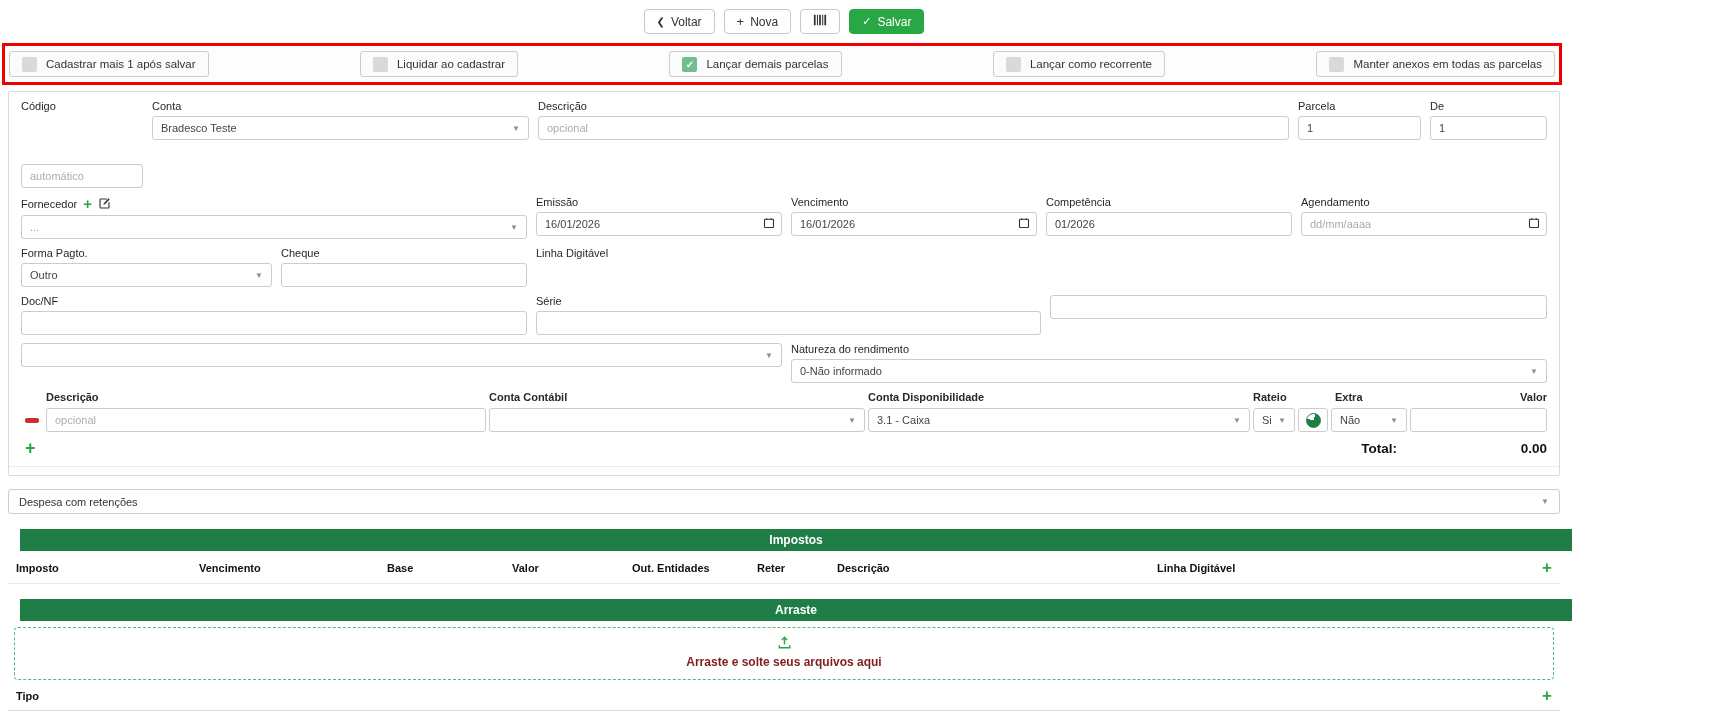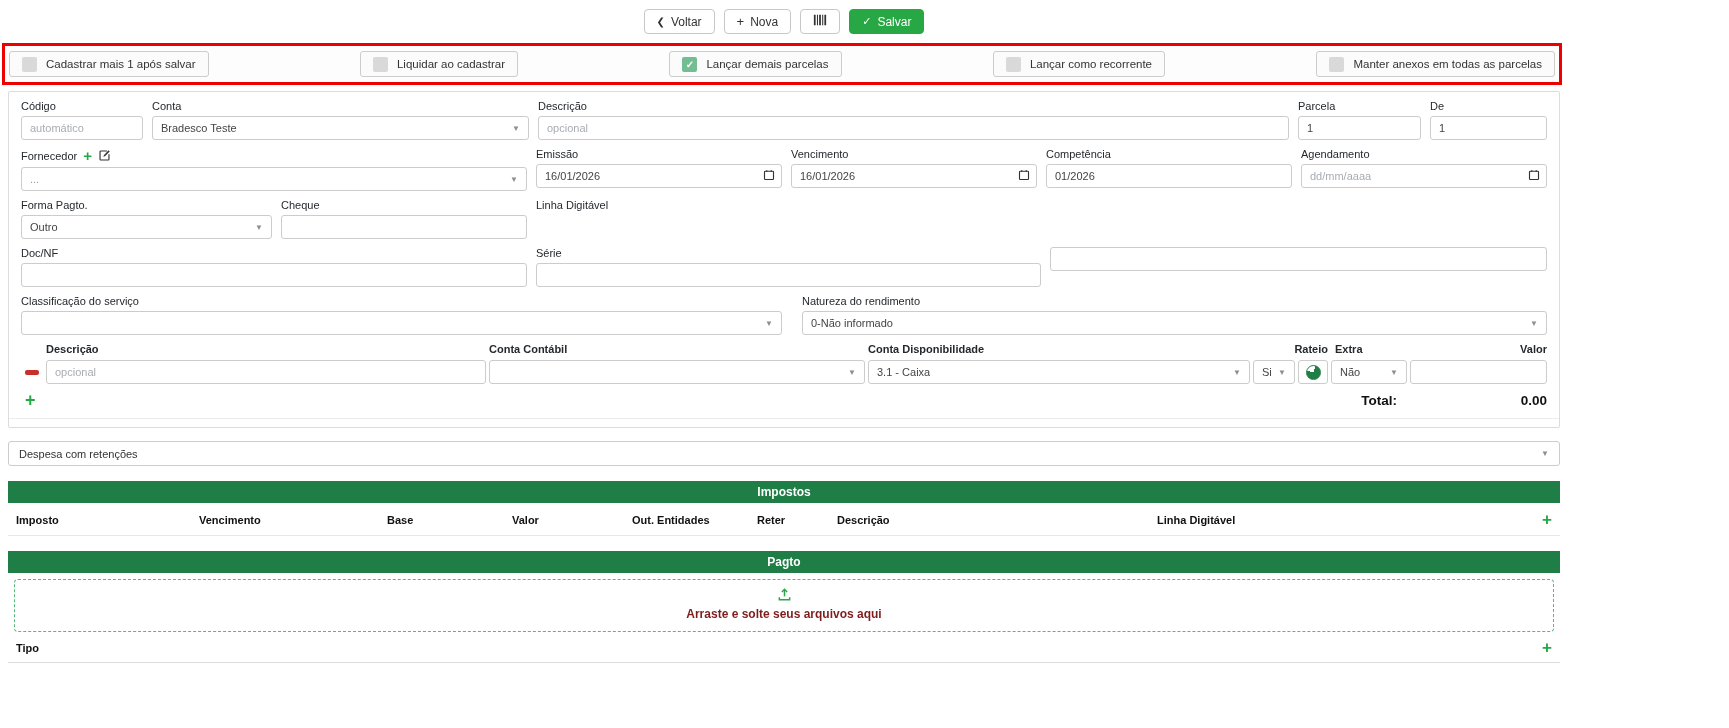--- a/index.html
+++ b/index.html
@@ -56,57 +56,57 @@
     padding:4px 8px; font-size:11px; color:#444; cursor:pointer; width:100%;
   }
   .sel .val { white-space:nowrap; overflow:hidden; }
   .sel .val.muted, .muted { color:#9aa0a6; }
   .caret { color:#8a8f94; font-size:8px; margin-left:6px; flex:0 0 auto; }
   .datewrap { position:relative; }
   .datewrap .inp { padding-right:40px; }
   .cal-icon { position:absolute; right:7px; top:5px; pointer-events:none; }
   .lh-gray { border-bottom:5px solid #c9ced4; border-radius:3px 3px 0 0; }
 
-  .w-codigo { width:122px; } .w-conta { width:377px; } .w-desc { flex:1; }
+  .w-codigo { width:122px;gap:48px; } .w-conta { width:377px; } .w-desc { flex:1; }
   .w-parcela { width:123px; } .w-de { width:117px; }
   .w-forn { width:506px; } .w-date { width:246px; } .w-agend { flex:1; }
   .w-fpag { width:251px; } .w-cheque { width:246px; } .w-linha { flex:1; }
   .w-docnf { width:506px; } .w-serie { width:505px; } .w-codd { flex:1; }
-  .w-classif { width:761px; } .w-natur { flex:1;margin-left:11px; }
+  .w-classif { width:761px; } .w-natur { flex:1; }
 
   .icon-btn-inline { display:inline-flex; align-items:center; cursor:pointer; }
   .green-plus { color:#28a745; font-weight:bold; font-size:15px; line-height:1; cursor:pointer; }
 
   
   .items-head, .items-row {
     display:grid; grid-template-columns:22px 440px 376px 382px 42px 30px 76px 1fr;
     column-gap:3px; align-items:center;
   }
   .items-head { font-weight:bold; font-size:11px; margin:4px 0 5px; }
   .ih-desc { grid-column:2; } .ih-cc { grid-column:3; } .ih-cd { grid-column:4; }
-  .ih-rateio { grid-column:5/7; text-align:right; }
+  .ih-rateio { grid-column:5/7; text-align:left; }
   .ih-extra { grid-column:7; padding-left:4px; } .ih-valor { grid-column:8; text-align:right; }
   .minus-btn { width:14px; height:5px; background:#c9302c; border-radius:2px; margin-left:4px; cursor:pointer; }
   .pie-btn { width:30px; height:24px; border:1px solid #ccc; border-radius:3px; background:#fff;
              display:flex; align-items:center; justify-content:center; cursor:pointer; }
   .pie { width:15px; height:15px; border-radius:50%;
          background:conic-gradient(from 15deg, #1e7e45 0 75%, #ffffff 75% 100%);
          border:1px solid #1e7e45; }
   .total-row { display:flex; align-items:center; margin-top:7px; }
   .total-label { margin-left:auto; font-weight:bold; font-size:13.5px; color:#111; }
   .total-value { width:150px; text-align:right; font-weight:bold; font-size:13.5px; color:#111; }
   .panel-divider { border:0; border-top:1px solid #ececec; margin:9px -12px 2px; }
 
   
   .ret-bar { width:1552px; margin:13px 0 0 8px; border:1px solid #ccc; border-radius:3px;
              height:25px; display:flex; align-items:center; justify-content:space-between;
              padding:0 10px; font-size:11px; color:#333; cursor:pointer; background:#fff; }
 
   
-  .sec-bar { width:1552px; margin:15px 0 0 8px; height:22px; background:#1e7e45; color:#fff;
+  .sec-bar { width:1552px; margin:15px 0 0 20px; height:22px; background:#1e7e45; color:#fff;
              font-weight:bold; font-size:12px; display:flex; align-items:center; justify-content:center; }
   .imp-head { width:1552px; margin-left:8px; display:grid;
               grid-template-columns:183px 188px 125px 120px 125px 80px 320px 1fr 18px;
               padding:8px 8px 7px; font-weight:bold; font-size:11px; color:#111;
               border-bottom:1px solid #e8e8e8; align-items:center; }
   .imp-head .plus-cell { text-align:right; }
 
   .dropzone { width:1540px; margin:6px 0 0 14px; border:1px dashed #57b87b; border-radius:4px;
               padding:7px 0 10px; text-align:center; cursor:pointer; }
   .dropzone .dz-text { display:block; color:#7f1d1d; font-weight:bold; font-size:12px; margin-top:3px; }
@@ -287,21 +287,20 @@
       <span class="flabel">Série</span>
       <input class="inp" style="">
     </div>
     <div class="fgroup w-codd">
       <input class="inp" style="">
     </div>
   </div>
 
   <div class="frow">
     <div class="fgroup w-classif">
-      <span class="flabel">Classificação do serviço</span>
       <div class="sel">
         <span class="val"></span>
         <span class="caret">▼</span>
       </div>
     </div>
     <div class="fgroup w-natur">
       <span class="flabel">Natureza do rendimento</span>
       <div class="sel">
         <span class="val">0-Não informado</span>
         <span class="caret">▼</span>
@@ -366,21 +365,21 @@
   <span>Base</span>
   <span>Valor</span>
   <span>Out. Entidades</span>
   <span>Reter</span>
   <span>Descrição</span>
   <span>Linha Digitável</span>
   <span class="plus-cell green-plus" style="font-size:17px;">+</span>
 </div>
 
 <div class="sec-bar">
-  <span>Pagto</span>
+  <span>Arraste</span>
 </div>
 <div class="dropzone">
   <span>
     <svg width="15" height="15" viewBox="0 0 16 16" fill="none" stroke="#28a745" stroke-width="1.6">
         <path d="M2.5 11v2.5h11V11"></path>
         <path d="M8 10V3"></path>
         <path d="M5.2 5.3L8 2.5l2.8 2.8"></path>
       </svg>
   </span>
   <span class="dz-text">Arraste e solte seus arquivos aqui</span>

